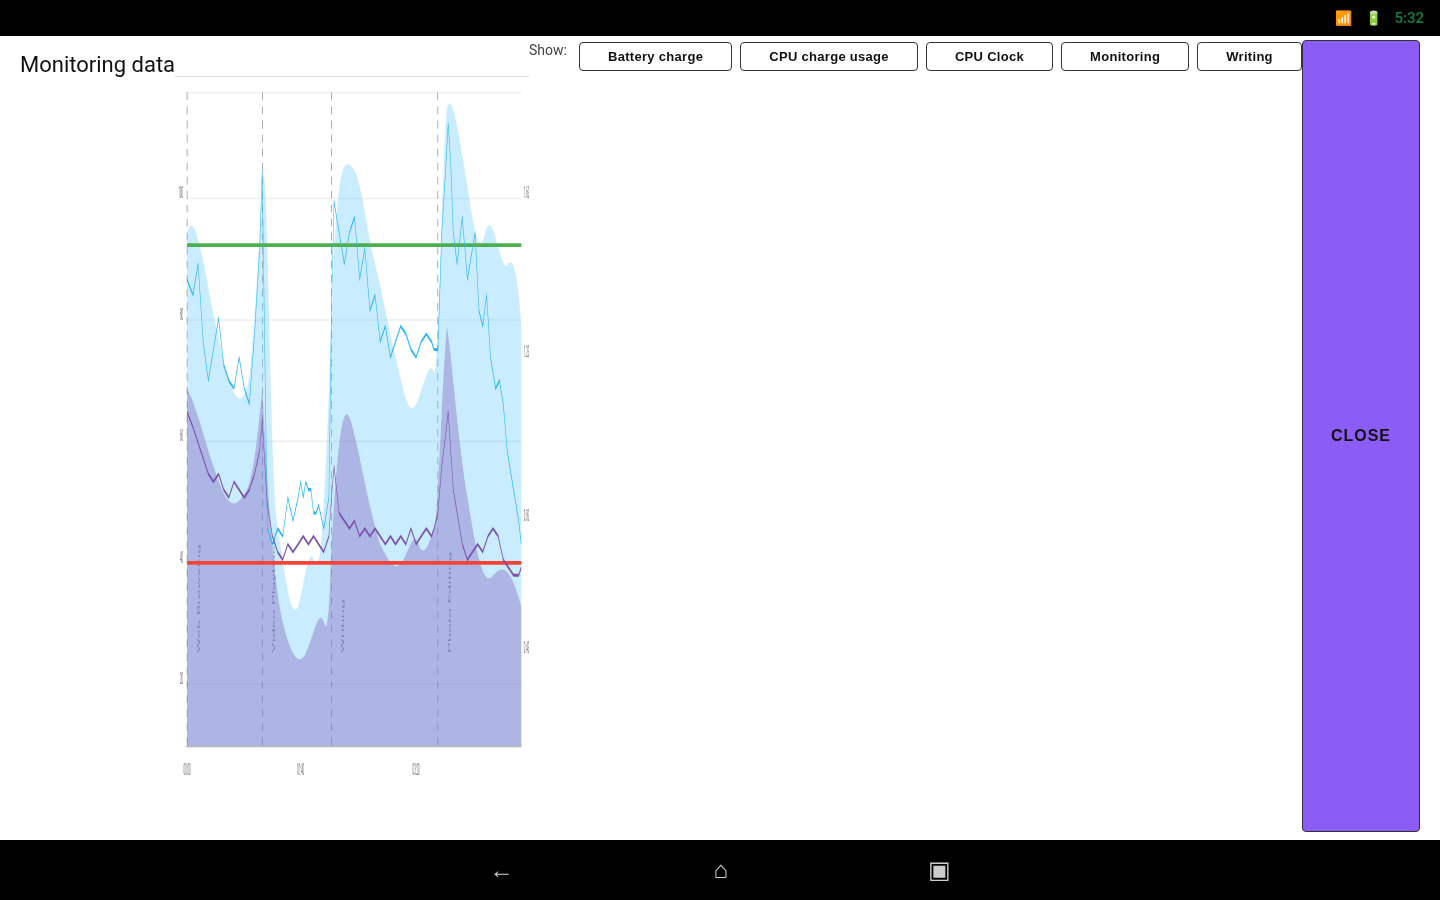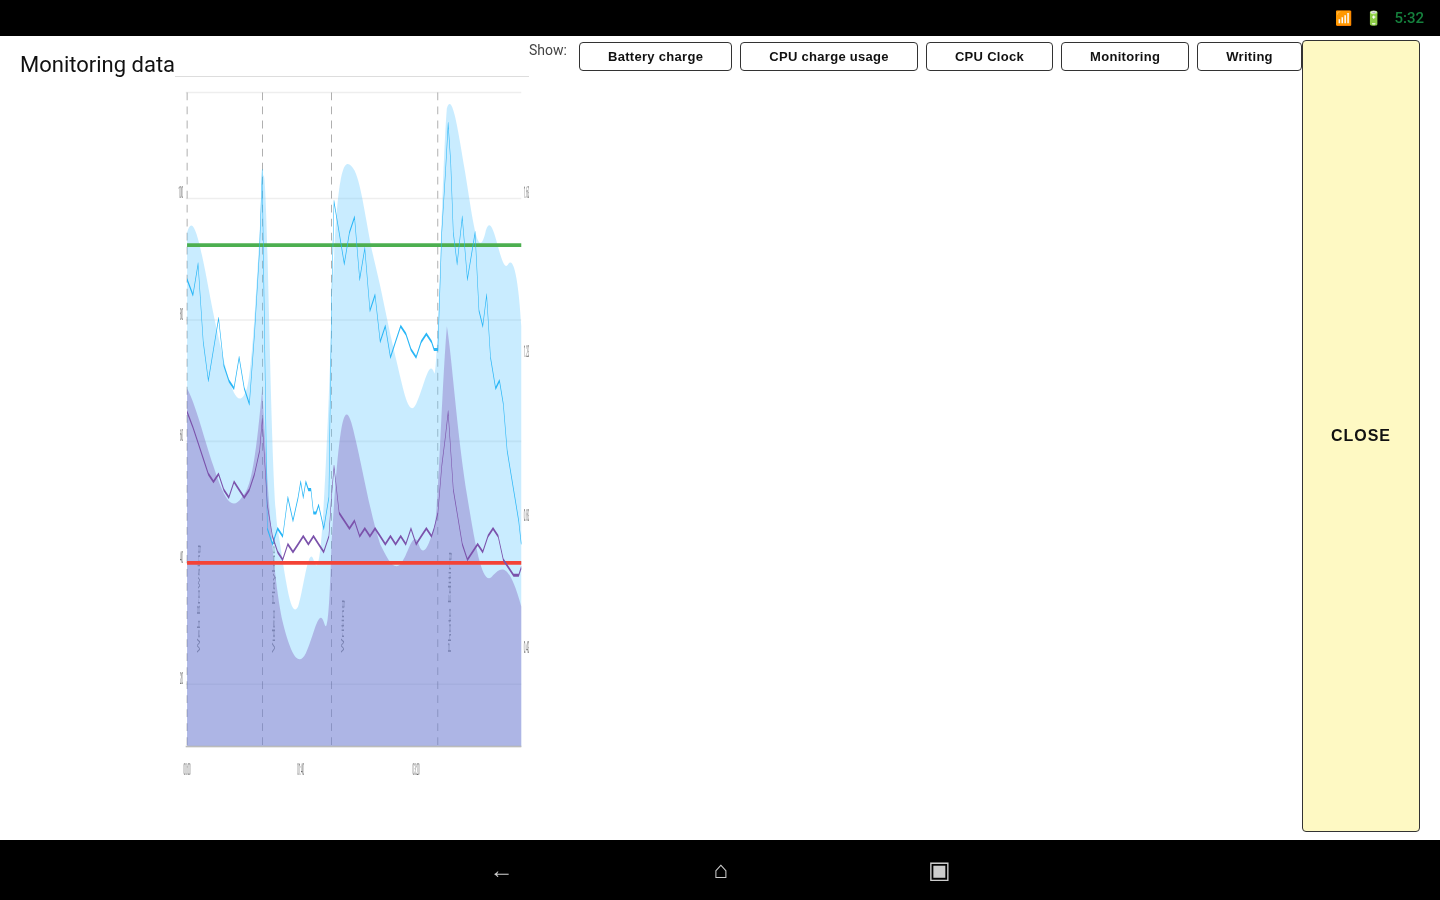--- a/index.html
+++ b/index.html
@@ -109,21 +109,21 @@
       font-weight: 600;
       padding: 6px 28px;
       border-radius: 4px;
       cursor: pointer;
       letter-spacing: 0.3px;
     }
 
     
     #close-btn {
       border: 1.5px solid #333;
-      background: #fef9c3;
+      background: #8b5cf6;
       color: #111;
       font-size: 16px;
       font-weight: 600;
       padding: 10px 28px;
       border-radius: 4px;
       cursor: pointer;
       letter-spacing: 1px;
       margin: 4px 0 8px 0;
       display: inline-block;
     }

